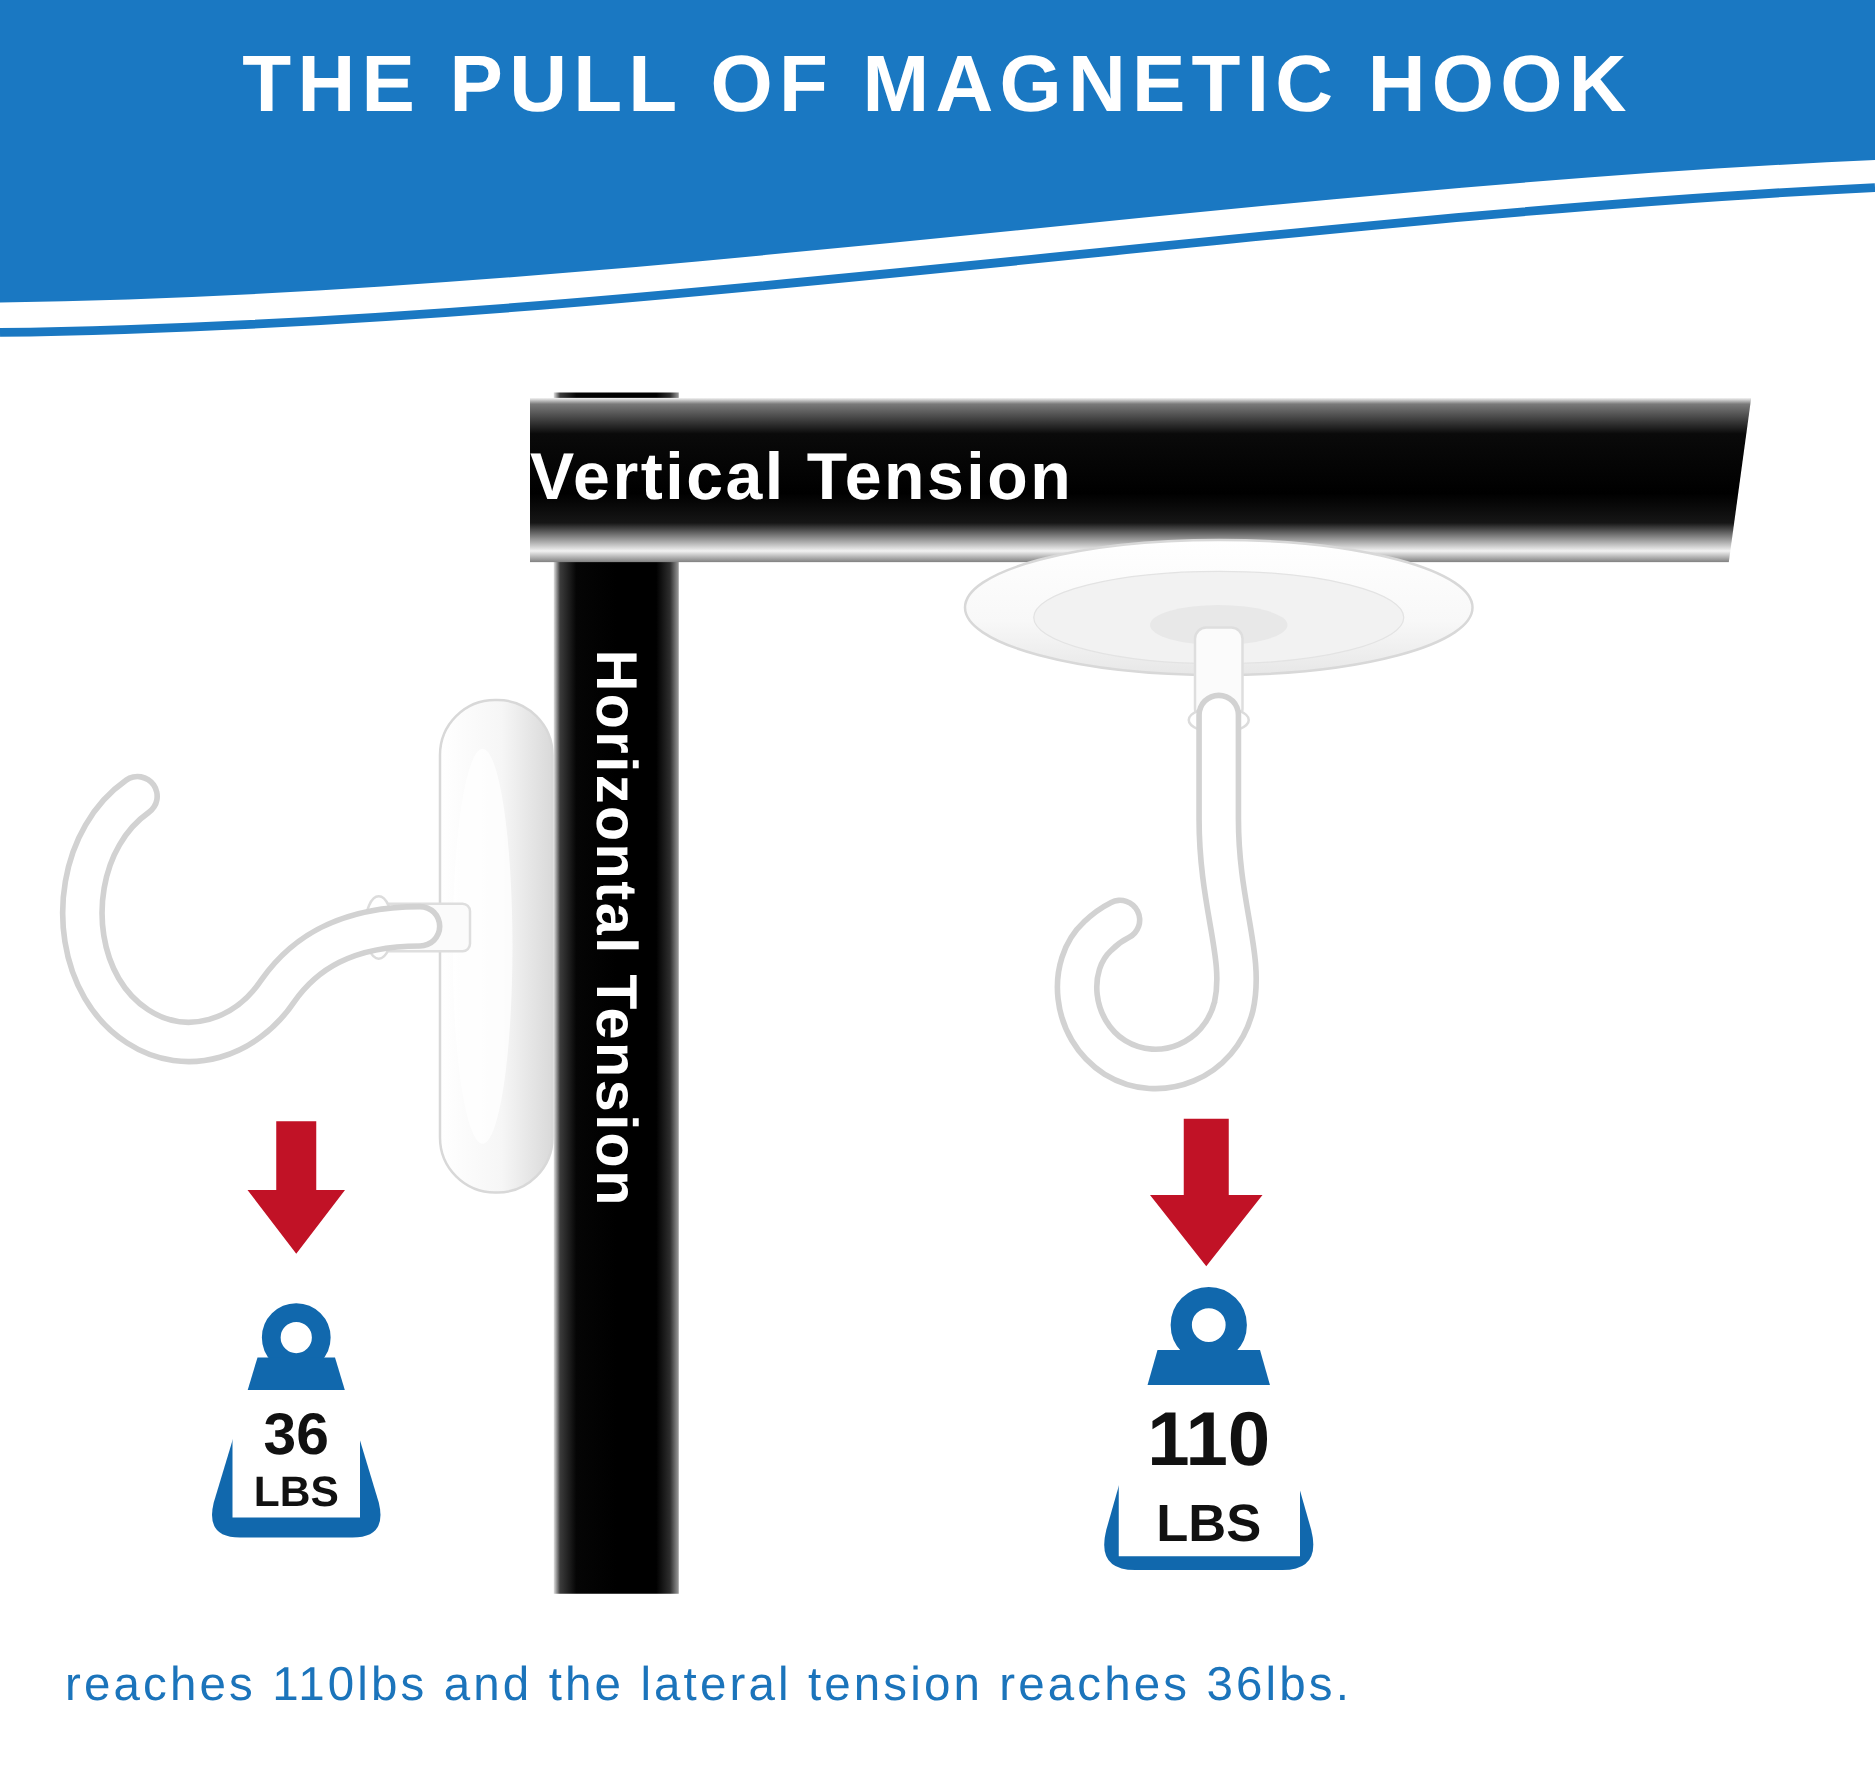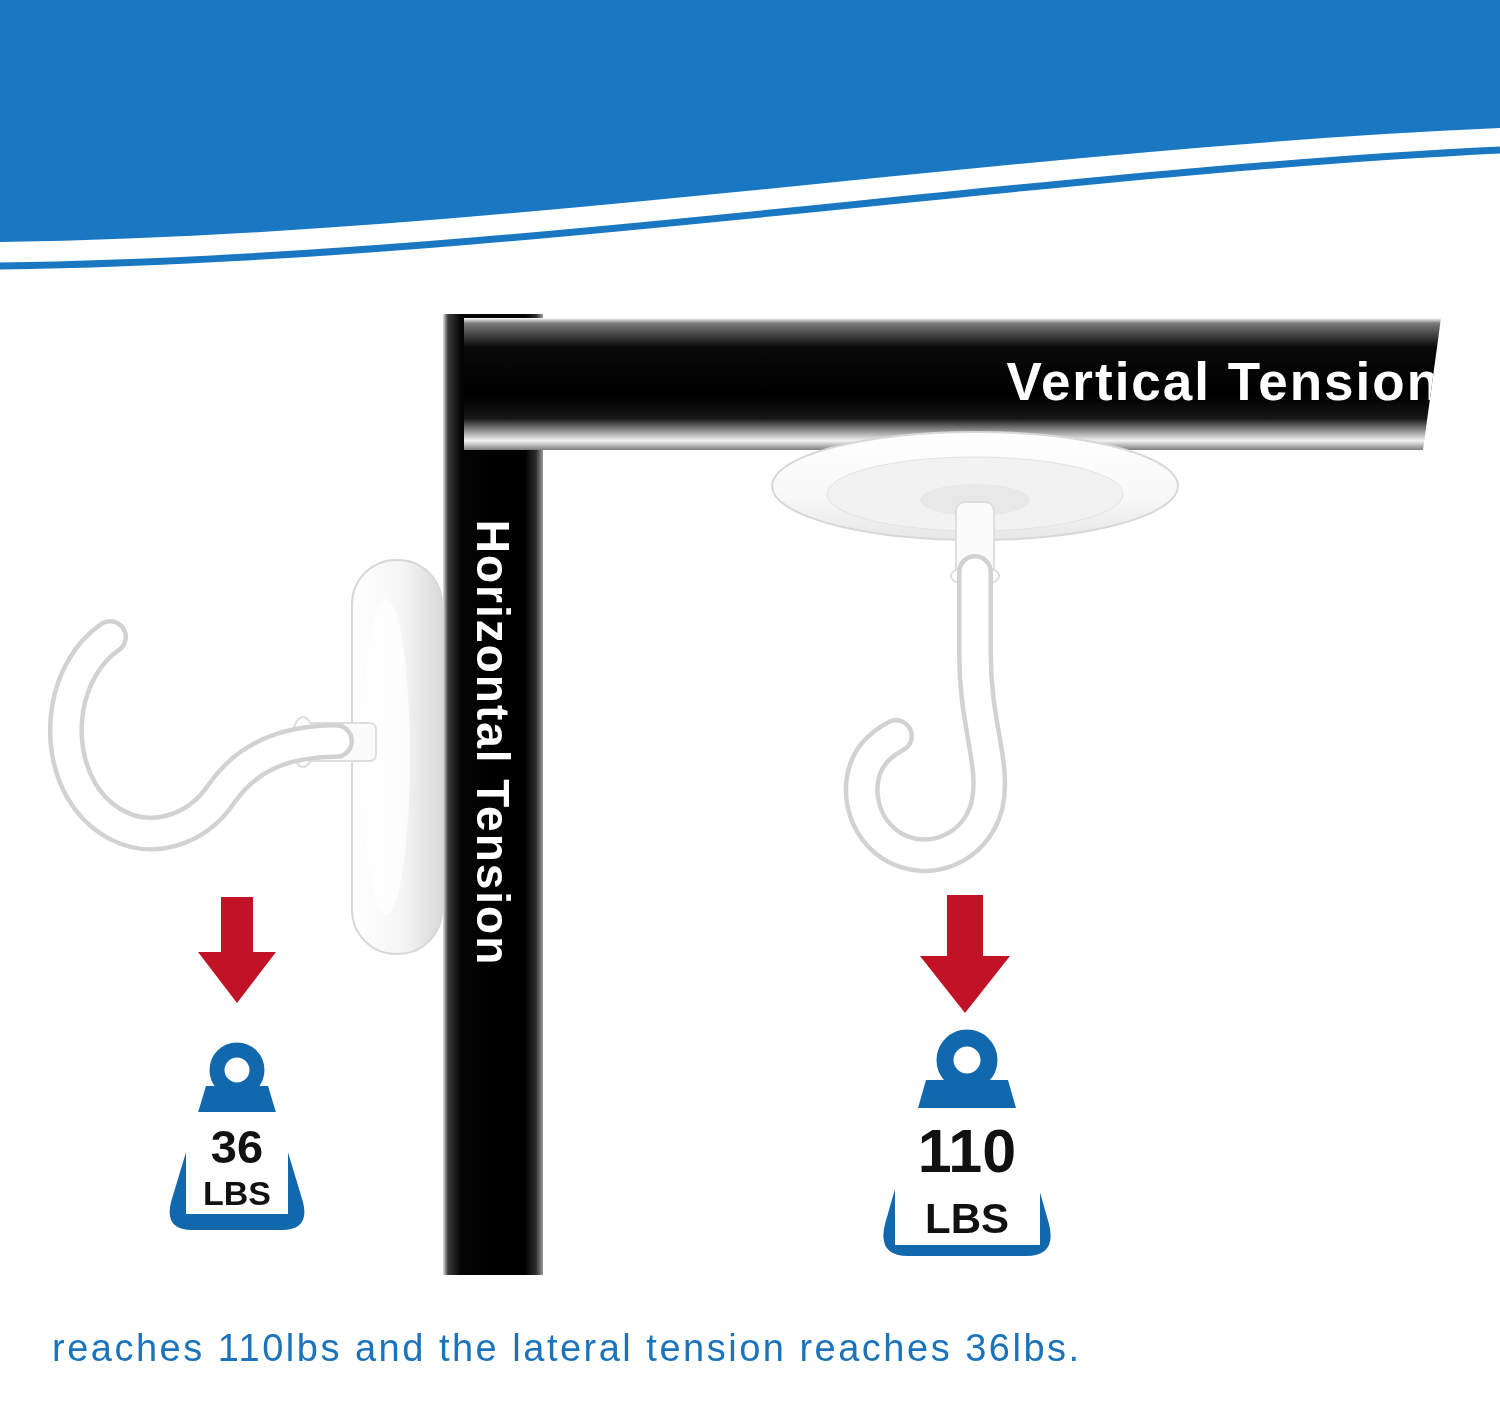--- a/index.html
+++ b/index.html
@@ -18,24 +18,24 @@
   .vbar{
     position:absolute;left:443px;top:314px;width:100px;height:961px;
     background:linear-gradient(90deg,#e0e0e0 0%,#3c3c3c 5%,#050505 18%,#000 50%,#000 82%,#2e2e2e 93%,#9a9a9a 100%);
     display:flex;align-items:center;justify-content:center;
   }
   .vbar-label{
     transform:rotate(90deg) translateX(-52px);transform-origin:center;
     white-space:nowrap;color:#fff;font-size:46px;font-weight:bold;letter-spacing:2px;
   }
   .hbar{
-    position:absolute;left:464px;top:318px;width:977px;height:132px;
+    position:absolute;left:424px;top:318px;width:977px;height:132px;
     background:linear-gradient(180deg,#fdfdfd 0%,#7a7a7a 4%,#0a0a0a 22%,#000 58%,#161616 76%,#f2f2f2 93%,#7d7d7d 100%);
     clip-path:polygon(0 0,100% 0,calc(100% - 18px) 100%,0 100%);
-    display:flex;align-items:center;justify-content:flex-end;
+    display:flex;align-items:center;justify-content:flex-start;
   }
   .hbar-label{
     color:#fff;font-size:53px;font-weight:bold;letter-spacing:2px;
     white-space:nowrap;padding-bottom:6px;
   }
   
   .diagram-svg{position:absolute;left:0;top:0;}
   
   .footer{
     position:absolute;left:52px;top:1322px;width:1420px;
@@ -45,20 +45,21 @@
 </style>
 </head>
 <body>
 
 <div class="canvas">
 
   <svg class="header-svg" width="1500" height="300" viewBox="0 0 1500 300">
     <path d="M0,0 H1500 V128 C1000,150 500,235 0,242 Z" fill="#1a78c2"></path>
     <path d="M0,266 C510,259 1010,174 1500,150" fill="none" stroke-width="7" stroke="#1a78c2"></path>
   </svg>
+  <h1 class="page-title">THE PULL OF MAGNETIC HOOK</h1>
 
   <div class="vbar">
     <span class="vbar-label">Horizontal Tension</span>
   </div>
 
   <div class="hbar">
     <span class="hbar-label">Vertical Tension</span>
   </div>
 
   <svg class="diagram-svg" width="1500" height="1422" viewBox="0 0 1500 1422">

